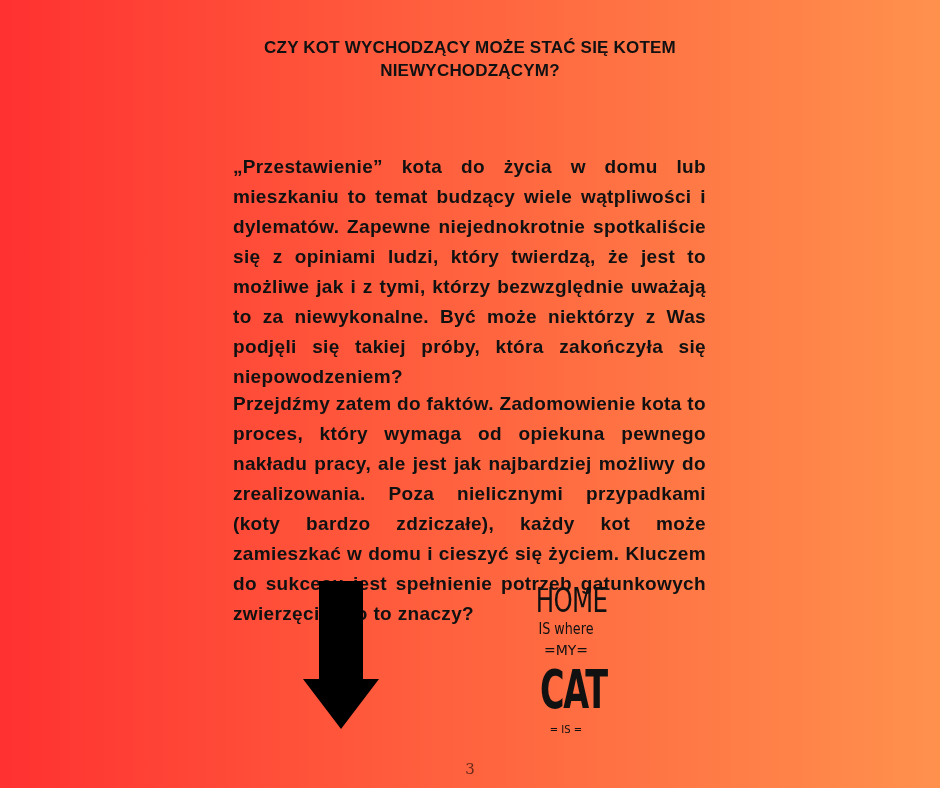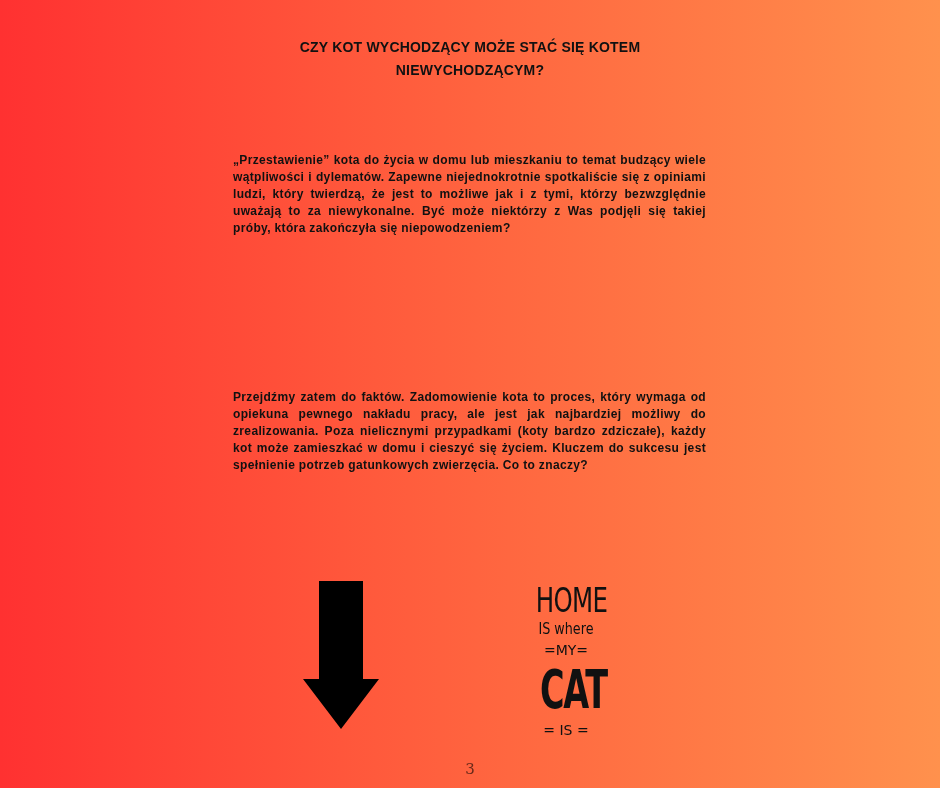--- a/index.html
+++ b/index.html
@@ -4,40 +4,40 @@
   <style>
     html, body { margin: 0; padding: 0; }
     body {
       width: 940px; height: 788px; overflow: hidden; position: relative;
       background: linear-gradient(90deg, #ff3131 0%, #ff5a3c 40%, #ff914d 100%);
       font-family: "Liberation Sans", "DejaVu Sans", sans-serif;
       color: #111;
     }
     .title {
       position: absolute; left: 230px; top: 36px; width: 480px;
-      text-align: center; font-weight: bold; font-size: 14px; line-height: 23px;
+      text-align: center; font-weight: bold; font-size: 17px; line-height: 23px;
       letter-spacing: 0.2px;
     }
     .body-text {
       position: absolute; left: 233px; width: 473px;
-      font-weight: bold; font-size: 12px; line-height: 17px;
+      font-weight: bold; font-size: 19px; line-height: 30px;
       text-align: justify; letter-spacing: 0.35px;
     }
     .p1 { top: 152px; }
     .p2 { top: 369px; margin-top: 20px; }
     .arrow { position: absolute; left: 300px; top: 579px; width: 82px; height: 152px; }
     .logo {
       position: absolute; left: 524px; top: 580px; width: 84px; height: 162px;
       font-family: "DejaVu Sans", sans-serif; color: #111; text-align: center;
     }
     .logo .home { position: absolute; left: 0; top: 2px; width: 84px; font-size: 34px; line-height: 36px; transform: scaleX(0.72); transform-origin: center; font-weight: normal; letter-spacing: -1px; }
     .logo .where { position: absolute; left: 0; top: 40px; width: 84px; font-size: 15px; line-height: 18px; transform: scaleX(0.85); }
     .logo .my { position: absolute; left: 0; top: 61px; width: 84px; font-size: 14px; line-height: 18px; }
     .logo .cat { position: absolute; left: 0; top: 80px; width: 84px; font-size: 54px; line-height: 60px; font-weight: bold; transform: scaleX(0.62); transform-origin: center; letter-spacing: -2px; }
-    .logo .is { position: absolute; left: 0; top: 141px; width: 84px; font-size: 14px; line-height: 18px; }
+    .logo .is { position: absolute; left: 0; top: 141px; width: 84px; font-size: 10px; line-height: 18px; }
     .page-num {
       position: absolute; left: 455px; top: 760px; width: 30px; text-align: center;
       font-family: "DejaVu Serif", serif; font-size: 15px; color: #6a2a1a;
     }
   </style>
 </head>
 <body>
 
 <div class="title">CZY KOT WYCHODZĄCY MOŻE STAĆ SIĘ KOTEM NIEWYCHODZĄCYM?</div>
 

